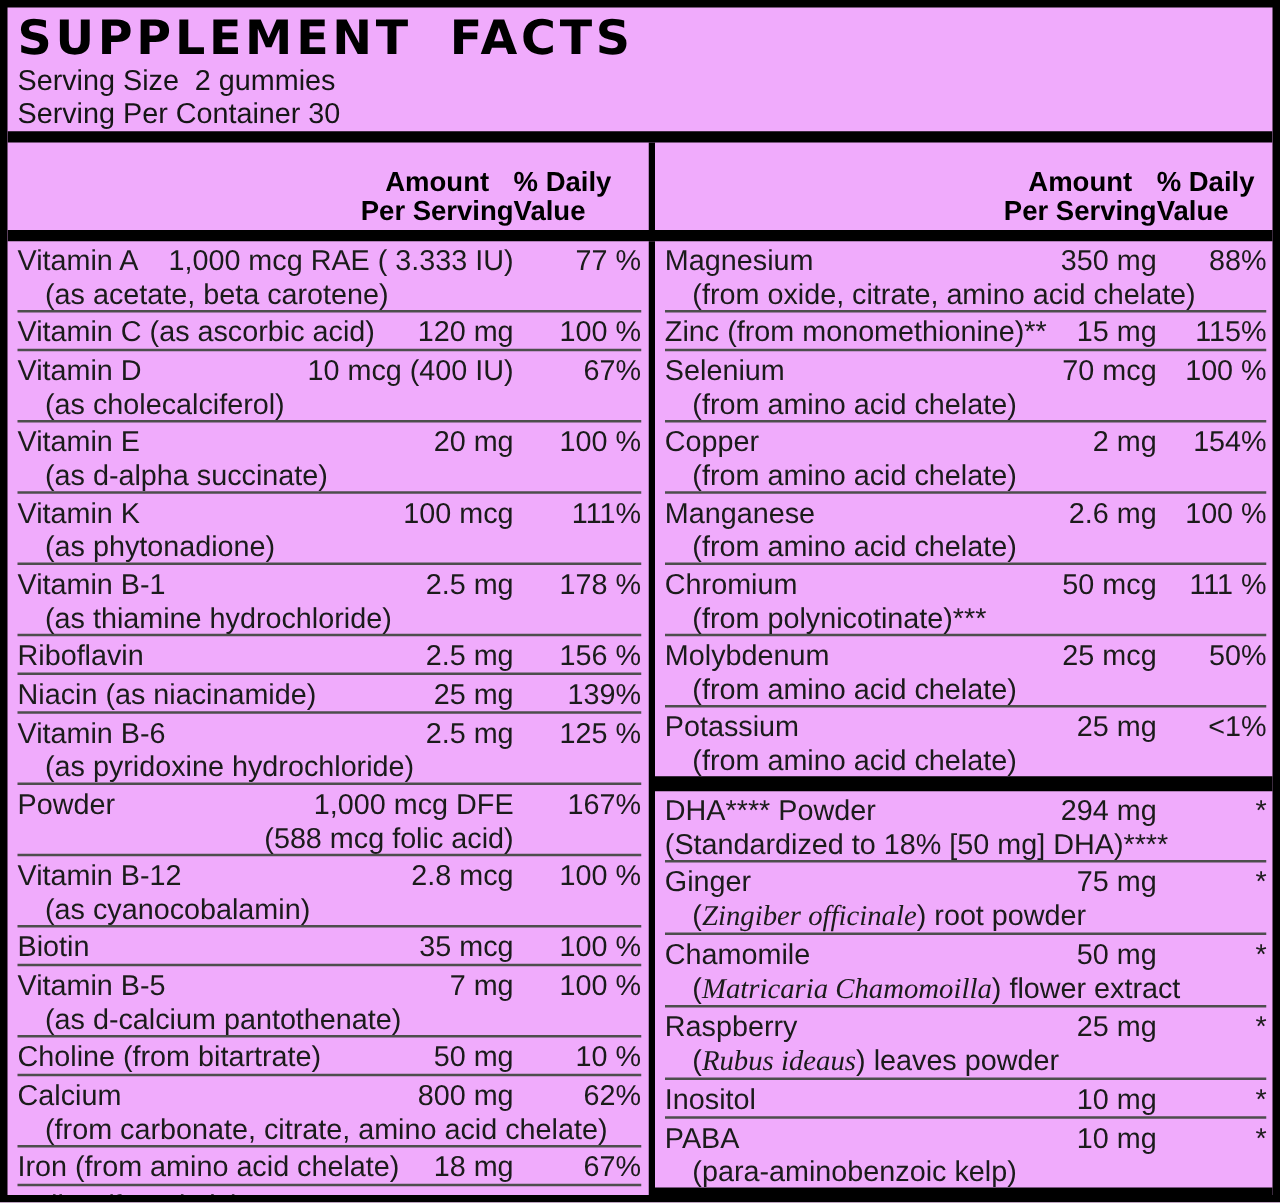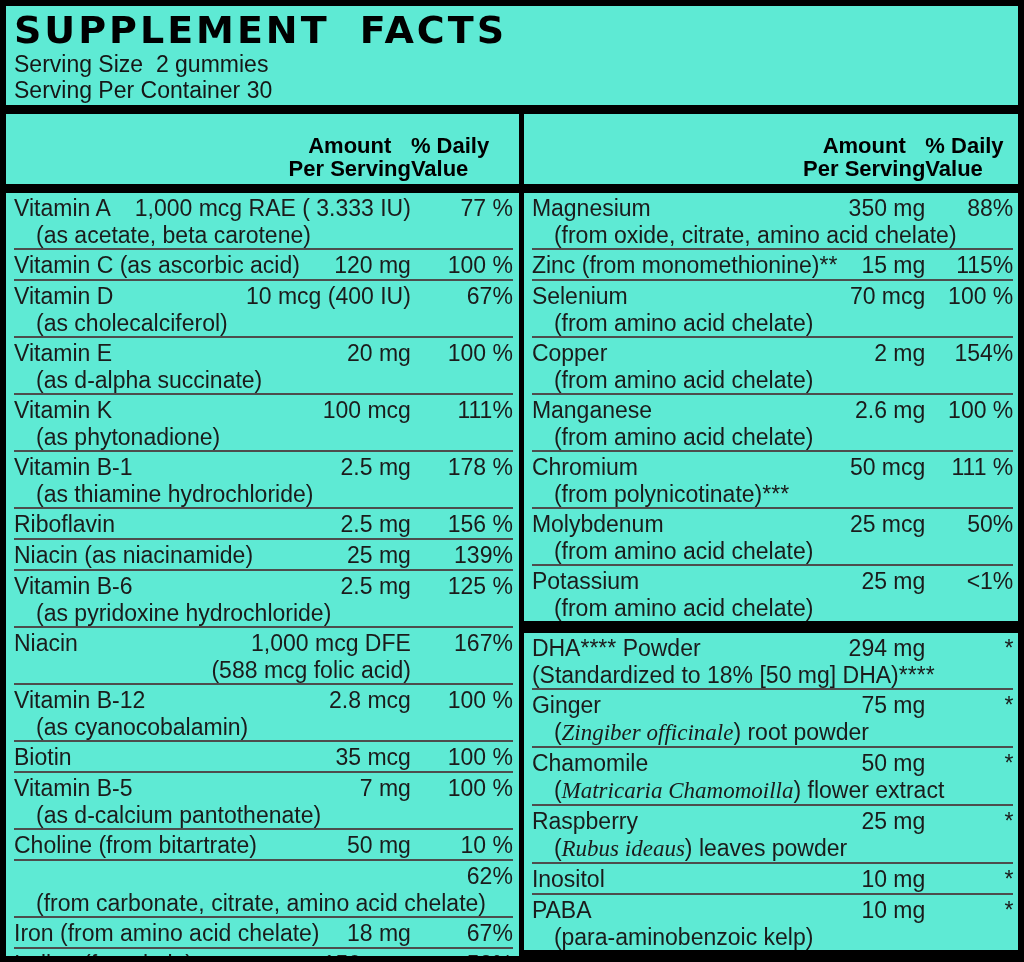--- a/index.html
+++ b/index.html
@@ -1,18 +1,18 @@
 <!DOCTYPE html>
 <html><head>
 <meta charset="utf-8">
 <style>
   html,body{margin:0;padding:0;background:#ffffff;}
   .label{
     width:1024px;height:962px;box-sizing:border-box;
-    border:6px solid #000;background:#5eead4;
+    border:6px solid #000;background:#f0abfc;
     font-family:"Liberation Sans", sans-serif;color:#1b1b1b;
     display:flex;flex-direction:column;overflow:hidden;
   }
   .top{padding:3px 10px 2px 8px;}
   .title{
     margin:0;font-family:"DejaVu Sans", sans-serif;font-weight:bold;
     font-size:38px;line-height:42px;letter-spacing:3px;word-spacing:14px;color:#000;
   }
   .serving{font-size:23px;line-height:26px;white-space:pre;color:#161616;}
   .bar{background:#000;height:9px;flex:none;}
@@ -147,21 +147,21 @@
           <div class="row">
             <div class="line1">
               <span class="nm">Vitamin B-6</span>
               <span class="amt">2.5 mg</span>
             </div>
             <div class="dv">125 %</div>
             <div class="sub"><span>(as pyridoxine hydrochloride)</span></div>
           </div>
           <div class="row">
             <div class="line1">
-              <span class="nm">Niacin</span>
+              <span class="nm">Powder</span>
               <span class="amt">1,000 mcg DFE</span>
             </div>
             <div class="dv">167%</div>
             <div class="sub amount"><span>(588 mcg folic acid)</span></div>
           </div>
           <div class="row">
             <div class="line1">
               <span class="nm">Vitamin B-12</span>
               <span class="amt">2.8 mcg</span>
             </div>
@@ -184,20 +184,24 @@
             <div class="sub"><span>(as d-calcium pantothenate)</span></div>
           </div>
           <div class="row">
             <div class="line1">
               <span class="nm">Choline (from bitartrate)</span>
               <span class="amt">50 mg</span>
             </div>
             <div class="dv">10 %</div>
           </div>
           <div class="row">
+            <div class="line1">
+              <span class="nm">Calcium</span>
+              <span class="amt">800 mg</span>
+            </div>
             <div class="dv">62%</div>
             <div class="sub"><span>(from carbonate, citrate, amino acid chelate)</span></div>
           </div>
           <div class="row">
             <div class="line1">
               <span class="nm">Iron (from amino acid chelate)</span>
               <span class="amt">18 mg</span>
             </div>
             <div class="dv">67%</div>
           </div>

